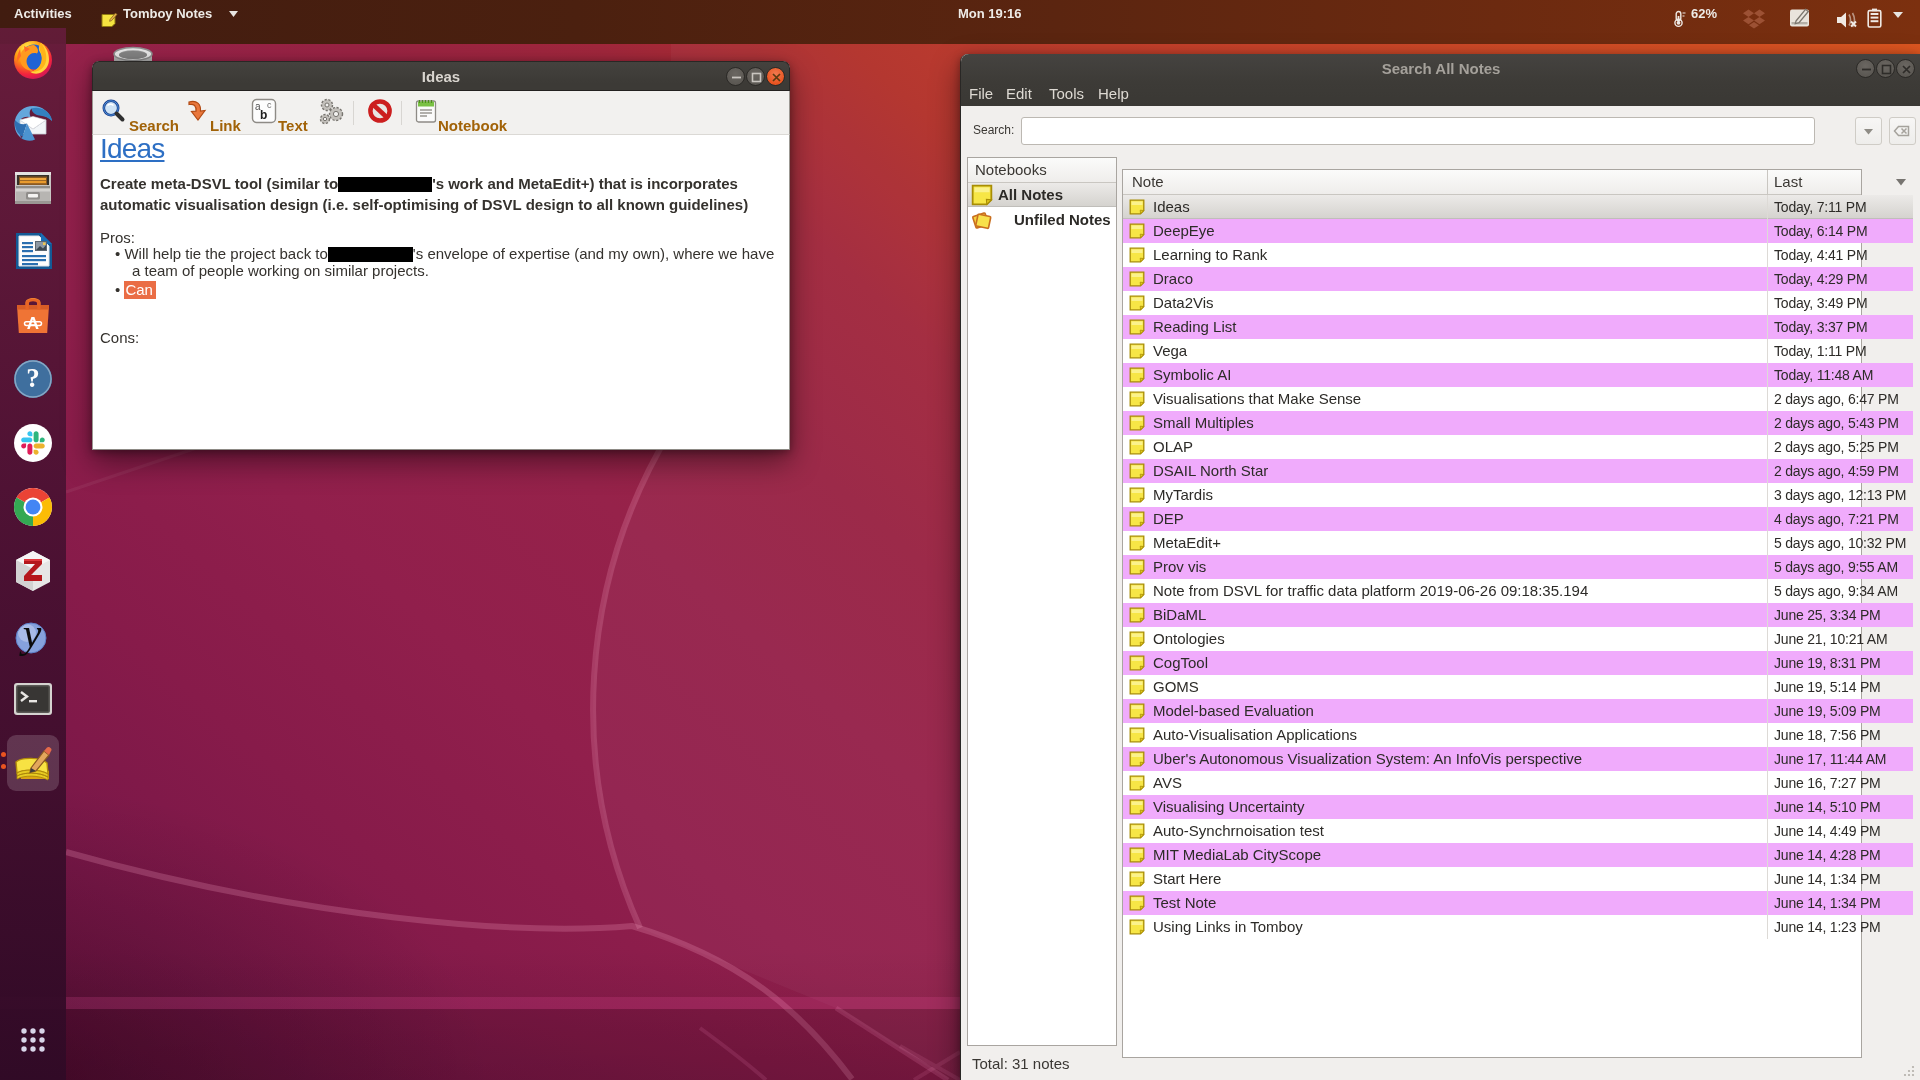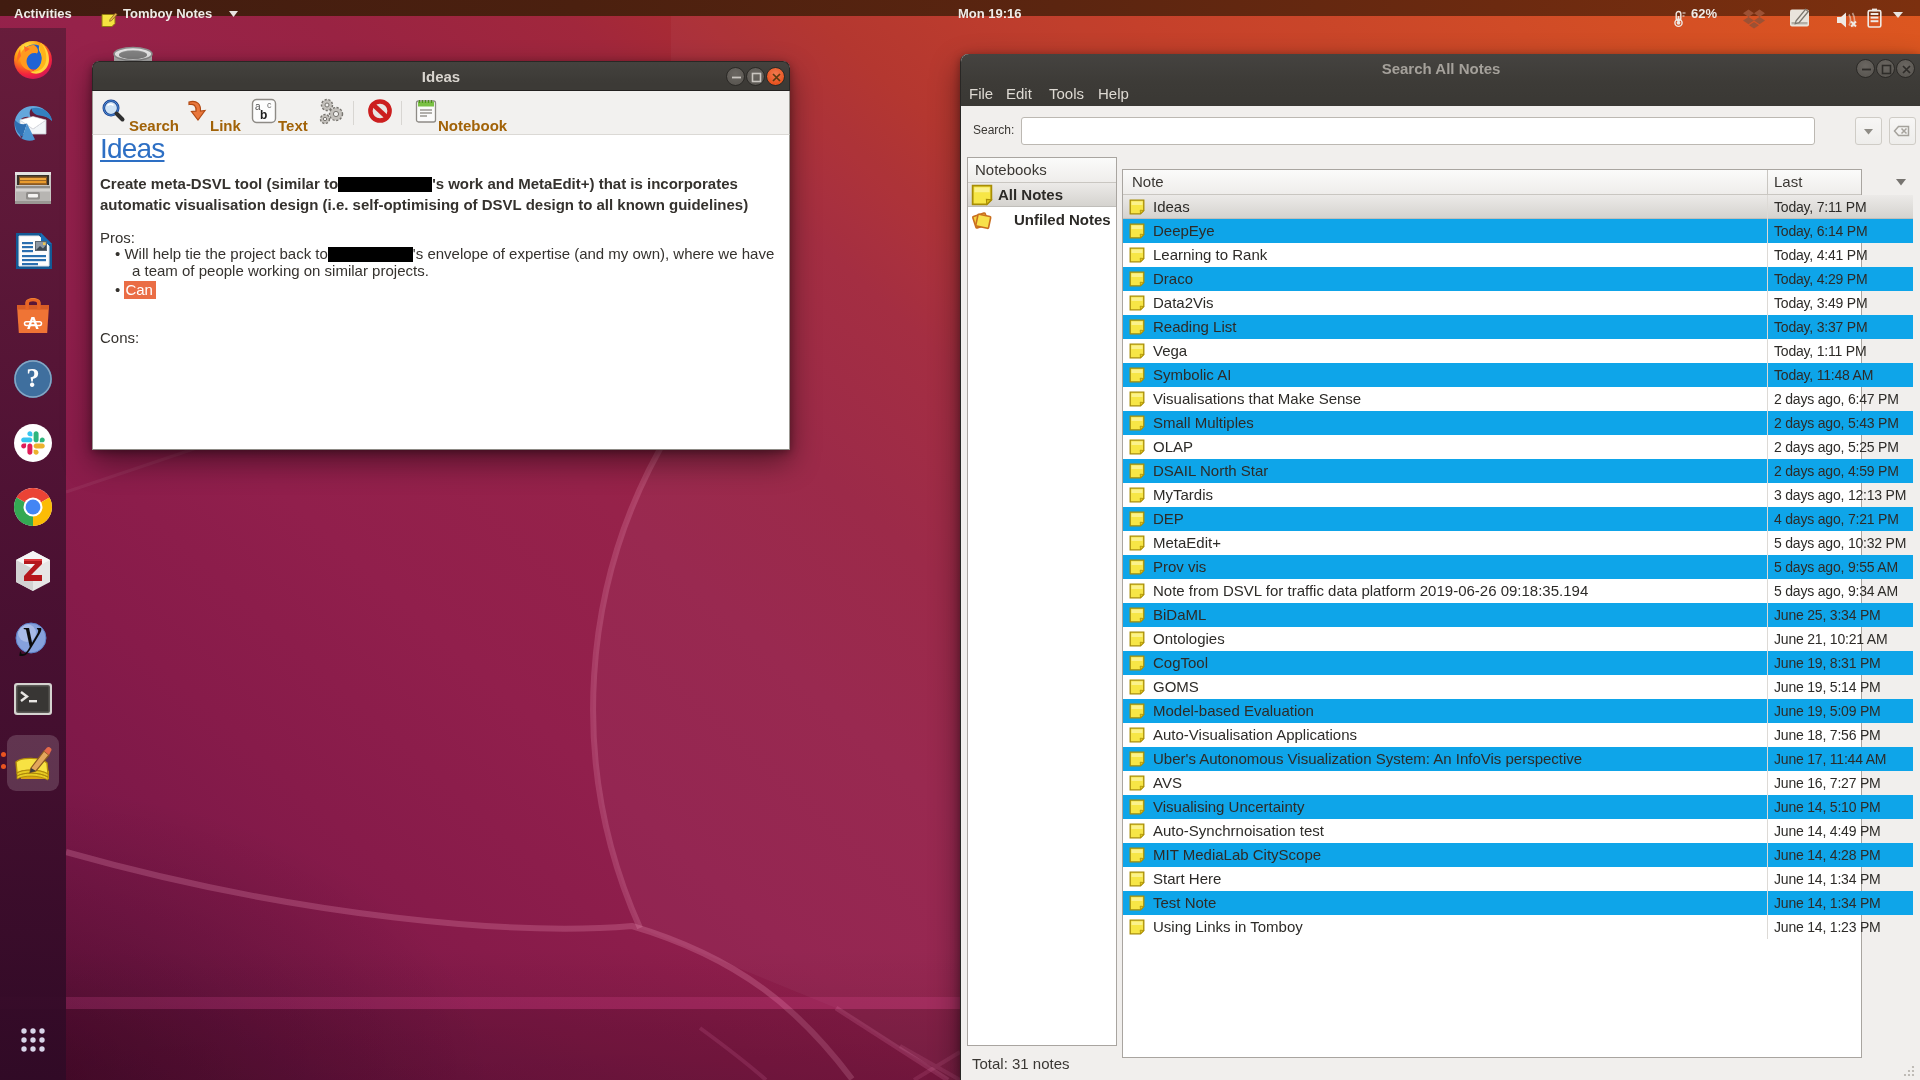--- a/index.html
+++ b/index.html
@@ -3,21 +3,21 @@
 * { margin:0; padding:0; box-sizing:border-box; }
 html,body { width:1920px; height:1080px; overflow:hidden;
   font-family:"Liberation Sans", sans-serif; }
 #scene { position:absolute; left:0; top:0; width:1920px; height:1080px; }
 
 
 #wp { position:absolute; left:0; top:0; width:1920px; height:1080px;
   background:linear-gradient(42deg, #6d1241 0%, #791748 10%, #871b4a 20%, #911f4c 30%, #96224a 40%, #992343 48%, #a1273c 56%, #b23029 64%, #c23a24 74%, #cf4520 86%, #dc5117 100%); }
 
 
-#topbar { position:absolute; left:0; top:0; width:1920px; height:16px;
+#topbar { position:absolute; left:0; top:0; width:1920px; height:44px;
   background:linear-gradient(90deg, #411c10 0%, #4b200f 30%, #5b2510 55%, #6c2a10 78%, #7c300f 100%);
   color:#eeebe7; font-size:13px; font-weight:bold; }
 #topbar .it { position:absolute; top:0; height:28px; line-height:28px; }
 
 
 #dock { position:absolute; left:0; top:28px; width:66px; height:1052px;
   background:linear-gradient(180deg, rgba(100,28,58,.93), rgba(74,17,50,.93) 45%, rgba(48,10,38,.95) 100%); }
 .dicon { position:absolute; left:11px; width:44px; height:44px; }
 
 
@@ -62,21 +62,21 @@
 .panel { position:absolute; background:#fff; border:1px solid #a9a5a0; }
 .phead { position:absolute; left:0; top:0; width:100%; height:25px;
   background:linear-gradient(180deg,#fbfbfa,#efedeb); border-bottom:1px solid #c9c6c1;
   font-size:15px; color:#3a3733; line-height:24px; }
 #nbpanel { left:6px; top:103px; width:150px; height:889px; }
 #ntpanel { left:161px; top:115px; width:740px; height:889px; }
 .nbrow { position:absolute; left:0; width:148px; height:24px; font-weight:bold; font-size:15px;
   color:#2c2a27; line-height:24px; }
 .nr { position:absolute; left:0; width:790px; height:24px; font-size:15px; color:#2d2b28;
   line-height:24px; }
-.nr.alt { background:#0ea5e9;text-align:center; }
+.nr.alt { background:#f0abfc;text-align:center; }
 .nr.sel { background:linear-gradient(180deg,#eceae8,#d5d3cf); border-bottom:1px solid #c0beba; }
 .nr .nm { position:absolute; left:30px; white-space:nowrap; }
 .nr .tm { position:absolute; left:651px; white-space:nowrap; font-size:14px; letter-spacing:-0.2px; }
 #w2status { position:absolute; left:0; top:992px; width:960px; height:34px;
   font-size:15px; color:#3a3733; }
 
 .sepline { position:absolute; top:10px; width:1px; height:24px; background:#d8d6d2; }
 </style></head>
 <body>
 <div id="scene">

